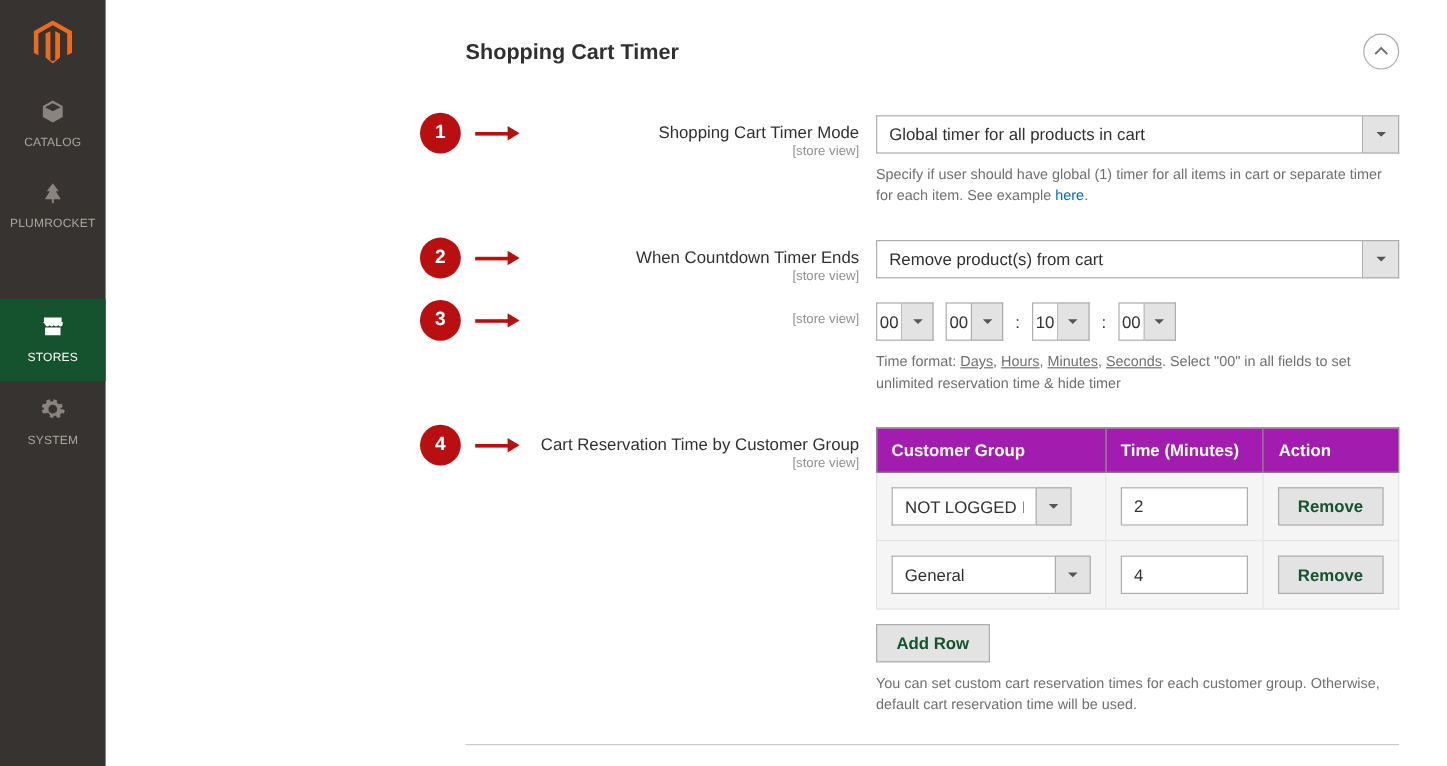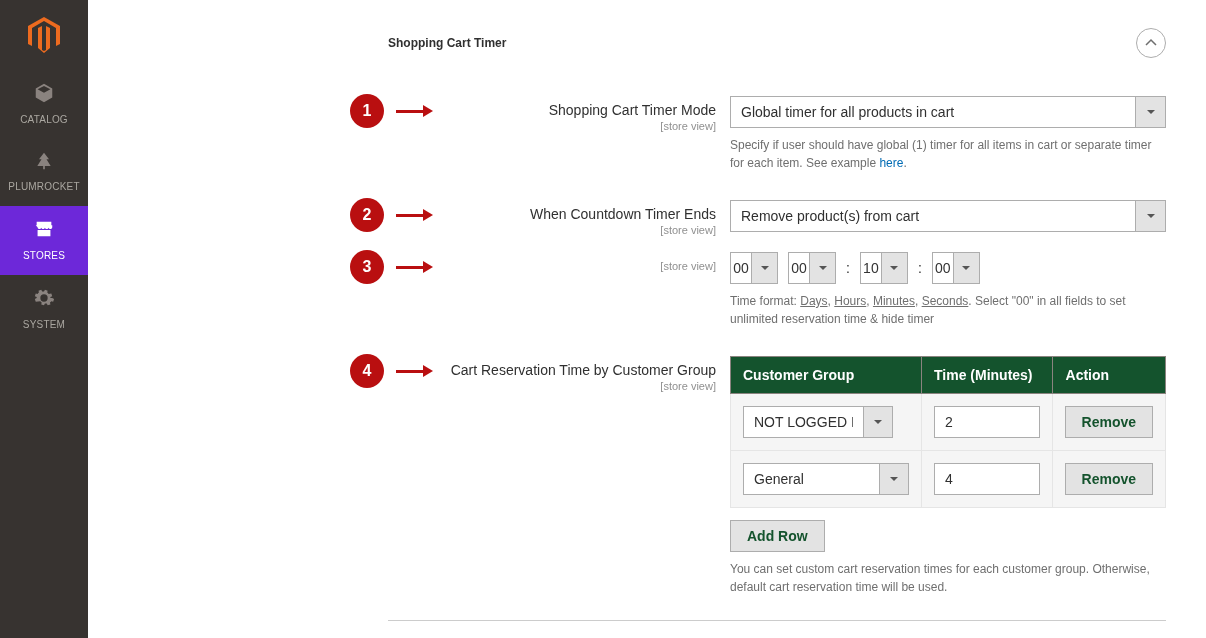--- a/index.html
+++ b/index.html
@@ -5,28 +5,28 @@
   * { box-sizing: border-box; margin: 0; padding: 0; }
   body { font-family: 'Helvetica Neue', Arial, sans-serif; font-size: 14px; color: #333; background: #fff; }
   .layout { display: flex; min-height: 638px; }
 
   
   .sidebar { width: 88px; background: #373330; color: #aaa; display: flex; flex-direction: column; align-items: center; }
   .logo-slot { height: 70px; display:flex; align-items:center; justify-content:center;}
   .logo-svg { width:32px; height:36px; }
   .nav-item { width: 100%; text-align:center; padding: 12px 0 14px; cursor: pointer; font-size: 10px; letter-spacing: .2px; color:#aaa7a0; text-transform: uppercase; }
   .nav-item .nicon { font-size: 22px; display:block; margin-bottom:6px; line-height:1;}
-  .nav-item.active { background: #6d28d9; color:#fff;}
+  .nav-item.active { background: #14532d; color:#fff;margin-top:43px;}
 
   
   .main { flex:1; padding: 20px 40px 30px 0; }
   .content { margin-left: 300px; }
 
   .section-head { display:flex; justify-content:space-between; align-items:center; padding: 8px 0 10px; }
-  .section-title { font-size:12px; font-weight:600; color:#303030;}
+  .section-title { font-size:18px; font-weight:600; color:#303030;}
   .collapse-btn { width:30px; height:30px; border:1px solid #adadad; border-radius:50%; display:flex; align-items:center; justify-content:center; cursor:pointer; color:#6f6f6f;}
   .collapse-btn svg{width:12px;height:12px;}
 
   .row { display:flex; align-items:flex-start; margin-top: 28px; position:relative; }
   .row.tight { margin-top: 16px;}
   .label-col { width: 342px; text-align:right; padding-right: 14px; position:relative; padding-top:6px;}
   .label-col .lbl { font-size:14px; color:#303030; font-weight:400;}
   .label-col .scope { font-size:11px; color:#909090; display:block; margin-top:2px;}
   .field-col { flex:1; max-width:470px;}
   .hint { font-size:12px; color:#6f6f6f; margin-top:8px; line-height:1.5;}
@@ -47,21 +47,21 @@
   .sel-btn svg{width:8px;height:8px;}
 
   .timebox-group { display:flex; align-items:center; gap:10px;}
   .timebox { display:flex;}
   .timebox .tval { width:22px; text-align:center; border:1px solid #adadad; background:#fff; padding:7px 0; font-size:14px;}
   .timebox .sel-btn { width:26px;}
   .colon { color:#303030;}
 
   
   table.cg { border-collapse: collapse; width:100%; background:#f5f5f5;}
-  table.cg th { background:#14532d; color:#fff; text-align:left; font-weight:600; font-size:14px; padding:10px 12px; border:1px solid #8a837f;}
+  table.cg th { background:#a21caf; color:#fff; text-align:left; font-weight:600; font-size:14px; padding:10px 12px; border:1px solid #8a837f;}
   table.cg td { padding:12px; border:1px solid #e5e5e5;}
   .inp { width:100%; border:1px solid #adadad; padding:7px 10px; font-size:14px; color:#303030;}
   .inp-group {display:flex;}
   .inp-group .inp { border-right:none;}
   .btn { border:1px solid #adadad; background:#e3e3e3; color:#14532d; padding:7px 16px; font-size:14px; cursor:pointer; font-weight:600;}
 
   hr.sep { border:none; border-top:1px solid #ccc; margin-top:24px;}
   .section2 { margin-top:14px;}
 </style>
 </head>

